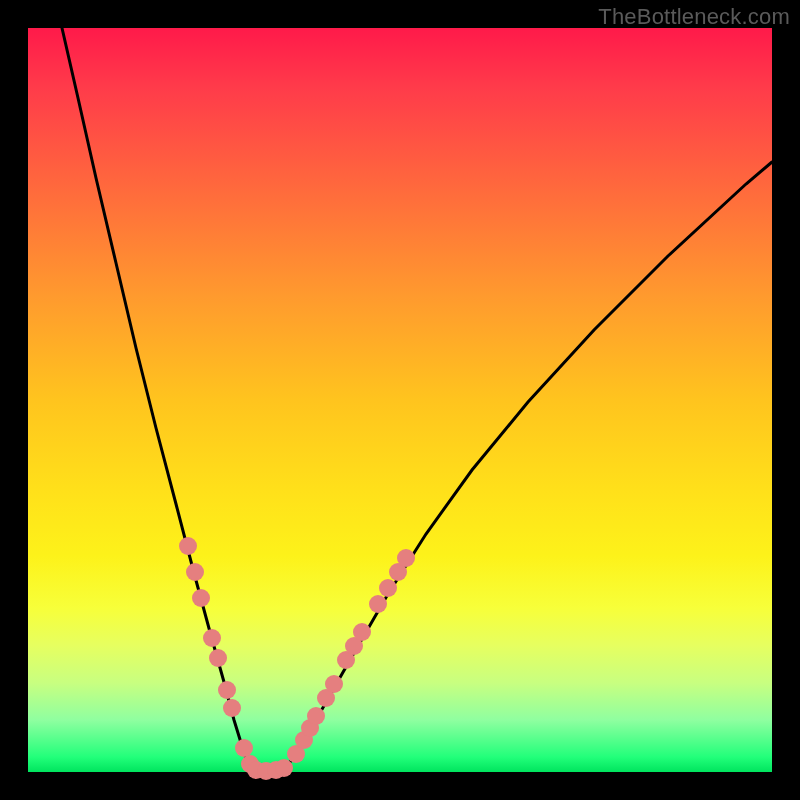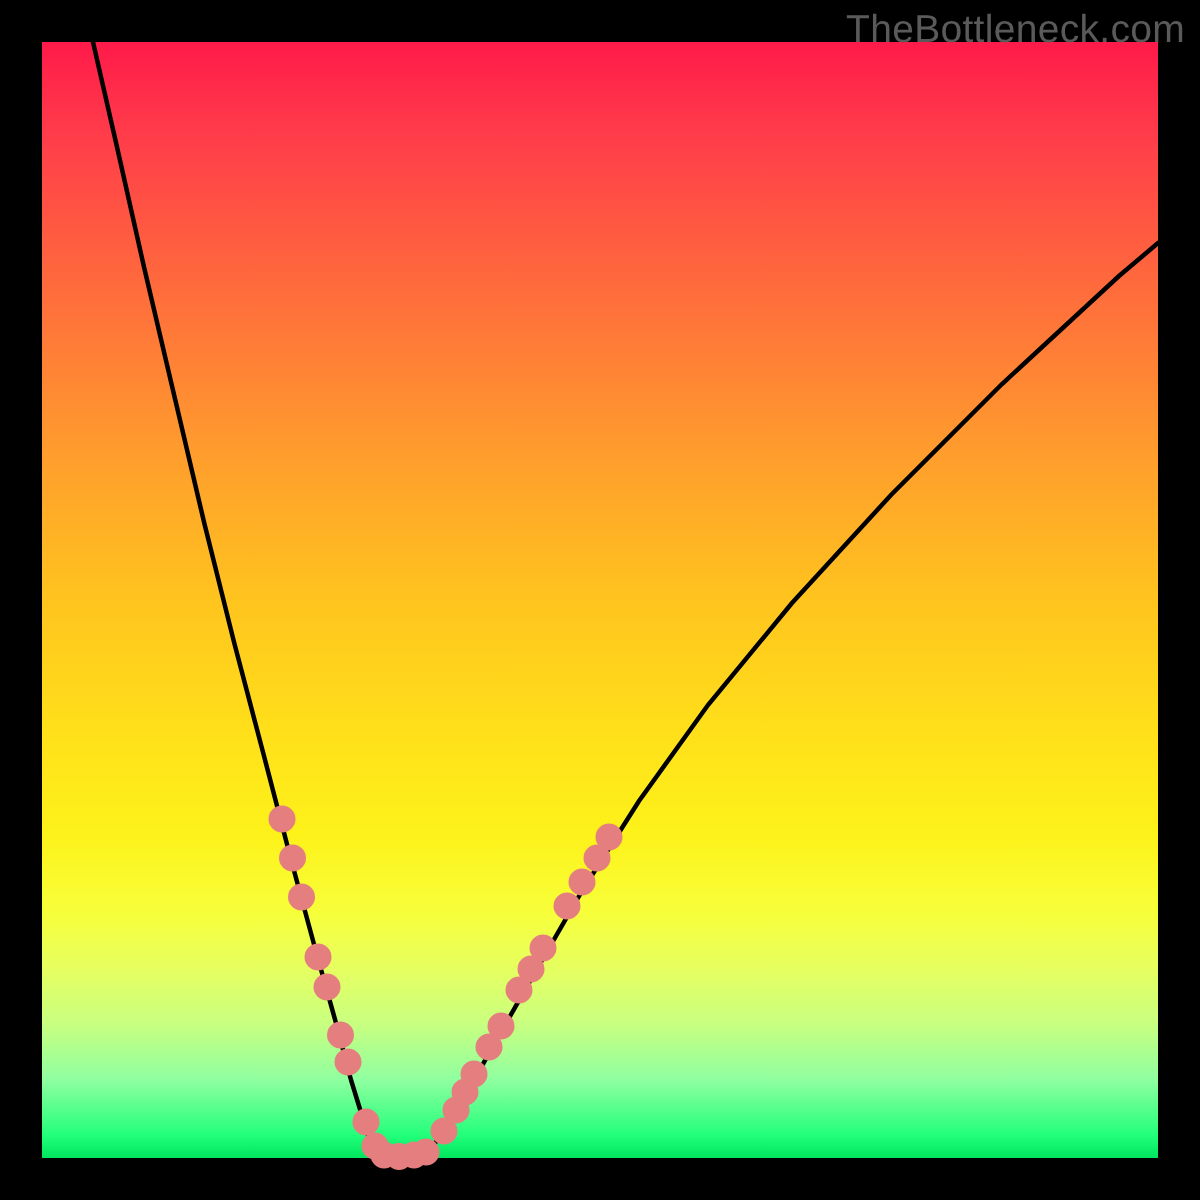--- a/index.html
+++ b/index.html
@@ -31,21 +31,21 @@
       #8fffa0 93%,
       #22ff7a 98%,
       #00e45e 100%
     );
   }
   .watermark {
     position: absolute;
     top: 4px;
     right: 10px;
     color: #5a5a5a;
-    font-size: 26px;
+    font-size: 22px;
     font-weight: 500;
     letter-spacing: 0.2px;
     user-select: none;
     pointer-events: none;
   }
   svg.curves {
     position: absolute;
     left: 0;
     top: 0;
     width: 744px;

